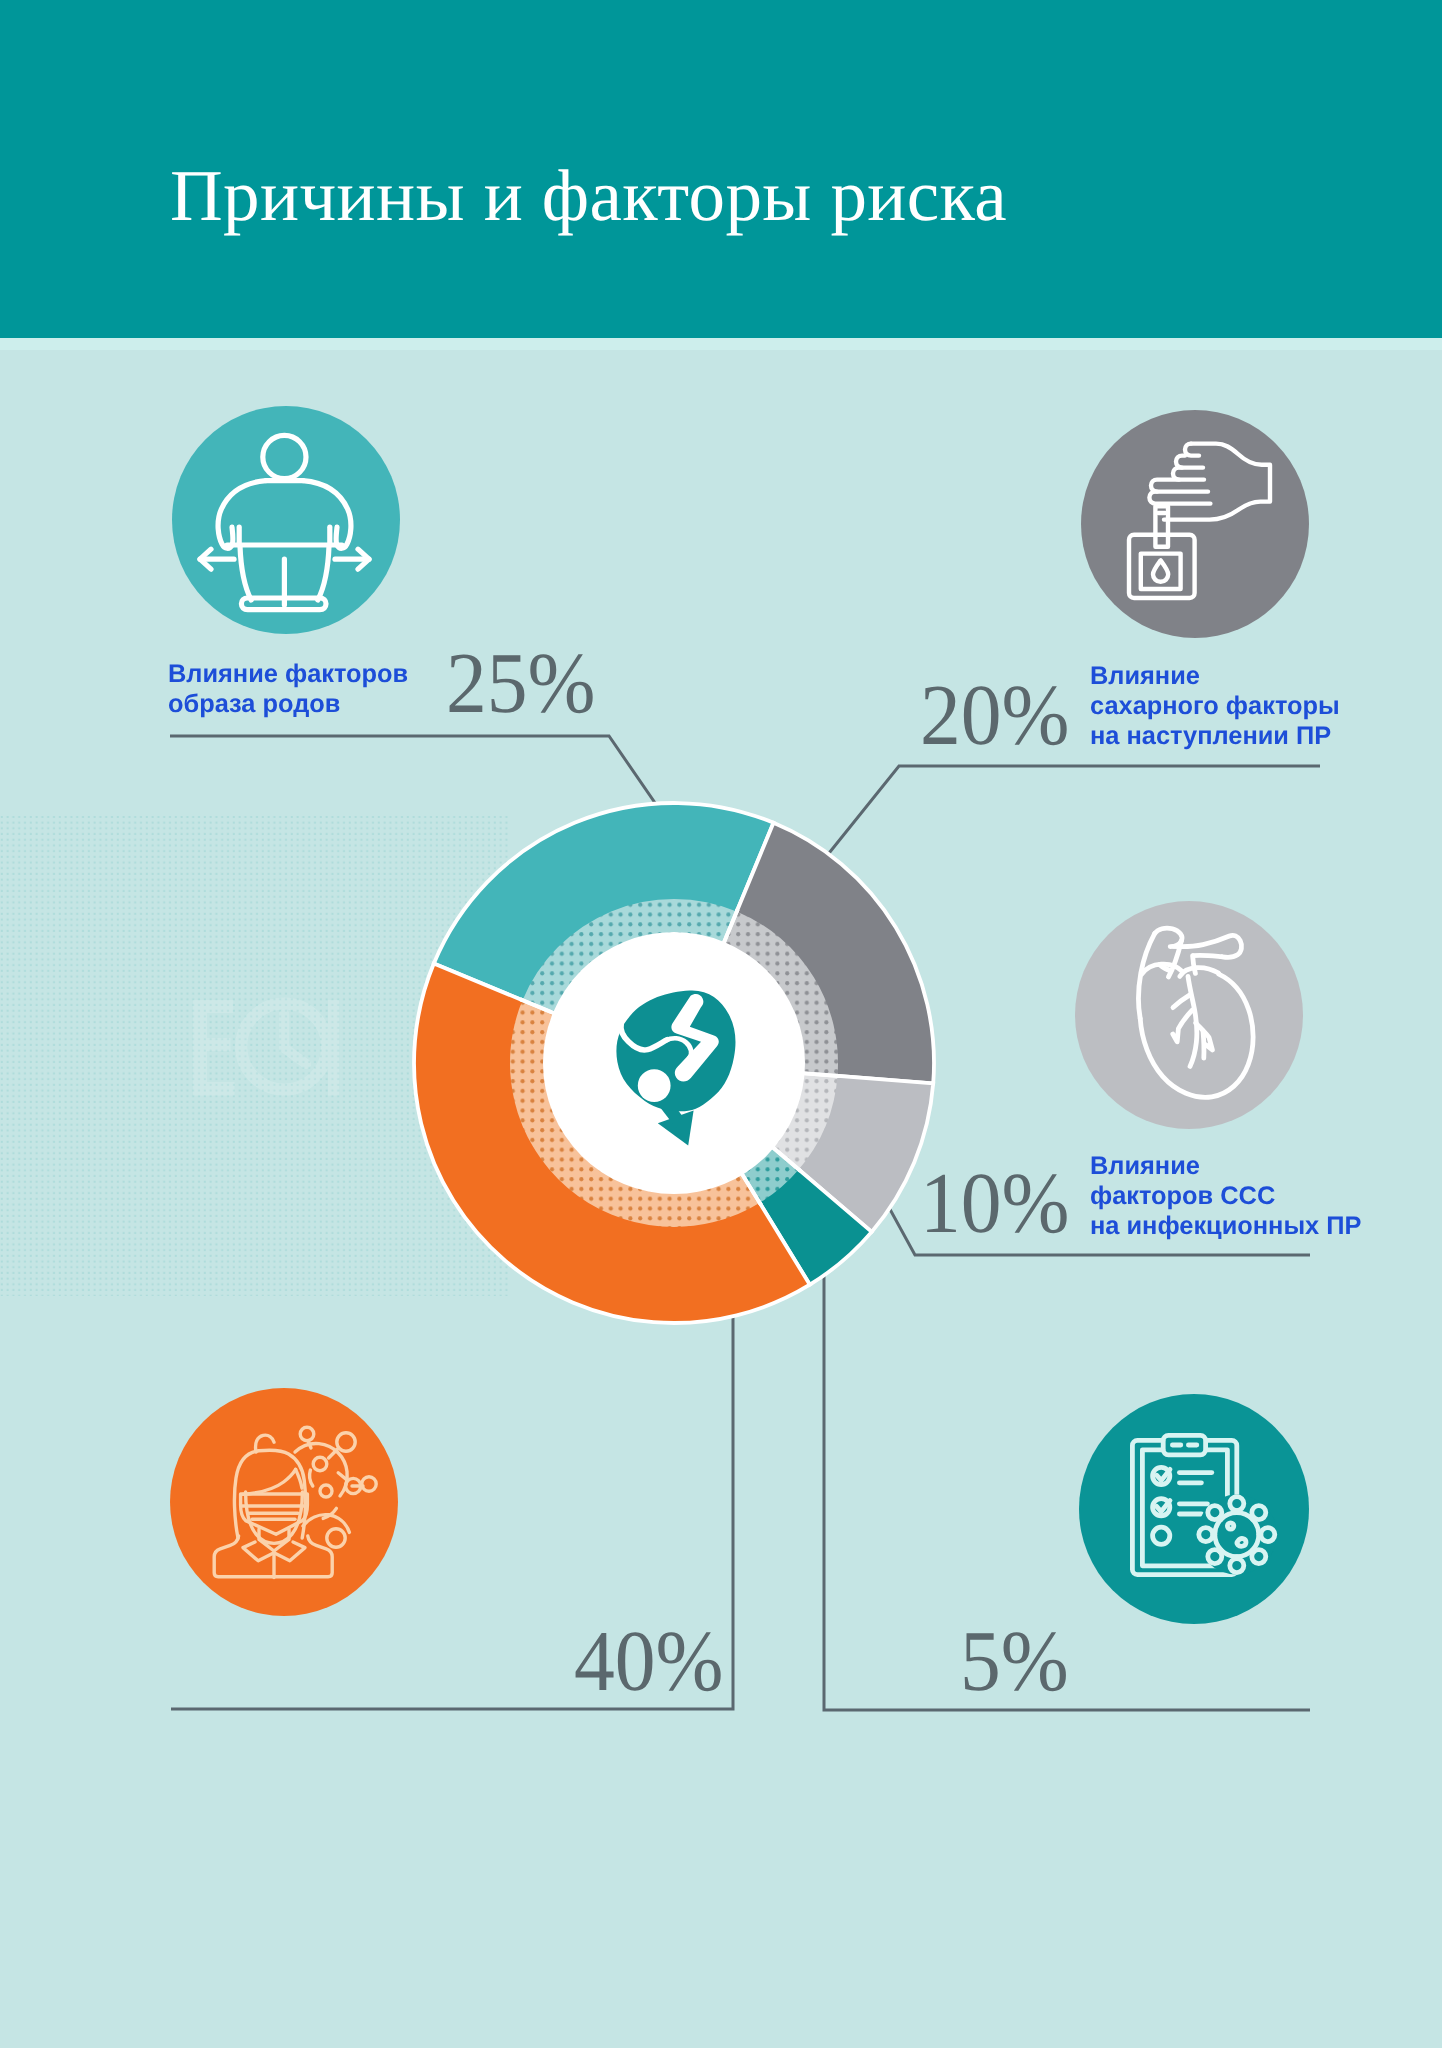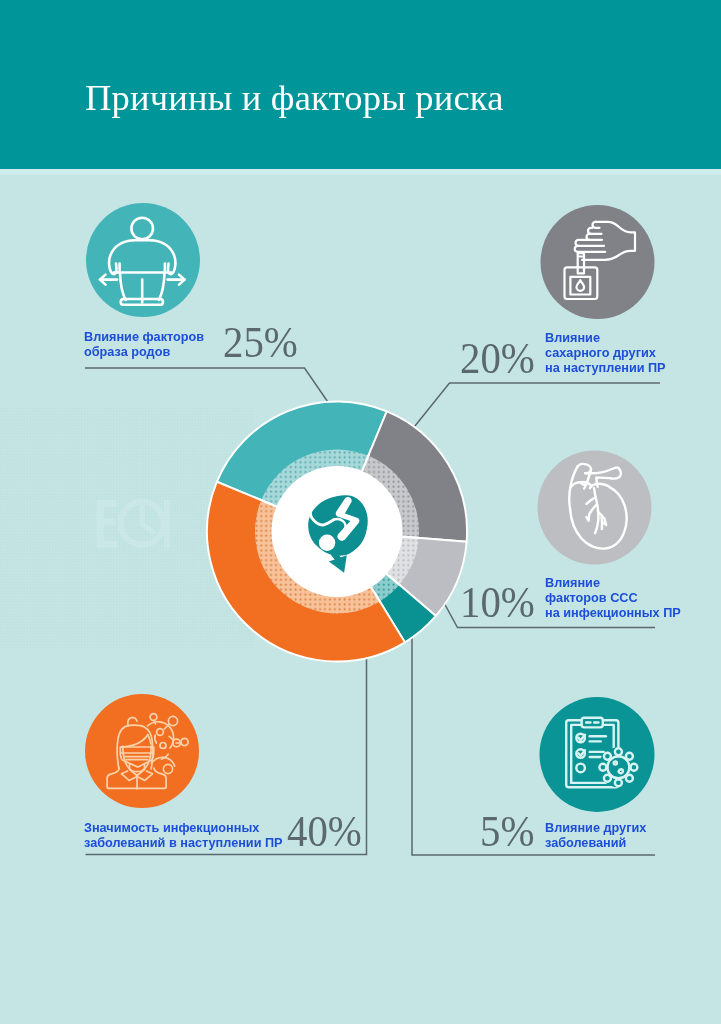--- a/index.html
+++ b/index.html
@@ -207,42 +207,34 @@
   </svg>
 
   <div class="lbl" style="left:84px;top:330px;">
     <div>Влияние факторов</div>
     <div>образа родов</div>
   </div>
   <div class="pct" style="left:223px;top:321px;">25%</div>
 
   <div class="lbl" style="left:545px;top:331px;">
     <div>Влияние</div>
-    <div>сахарного других</div>
+    <div>сахарного факторы</div>
     <div>на наступлении ПР</div>
   </div>
   <div class="pct" style="left:460px;top:337px;">20%</div>
 
   <div class="lbl" style="left:545px;top:576px;">
     <div>Влияние</div>
     <div>факторов ССС</div>
     <div>на инфекционных ПР</div>
   </div>
   <div class="pct" style="left:460px;top:581px;">10%</div>
 
-  <div class="lbl" style="left:84px;top:821px;">
-    <div>Значимость инфекционных</div>
-    <div>заболеваний в наступлении ПР</div>
-  </div>
   <div class="pct" style="left:287px;top:810px;">40%</div>
 
-  <div class="lbl" style="left:545px;top:821px;">
-    <div>Влияние других</div>
-    <div>заболеваний</div>
-  </div>
   <div class="pct" style="left:480px;top:810px;">5%</div>
 
   <svg class="layer" id="chartlayer" viewBox="0 0 721 1024">
     <defs>
       <pattern id="dotA" width="4.9" height="4.9" patternUnits="userSpaceOnUse">
         <rect width="4.9" height="4.9" fill="#a8d9da"></rect>
         <circle cx="1.6" cy="1.6" r="1.05" fill="#55a9ae"></circle>
       </pattern>
       <pattern id="dotB" width="4.9" height="4.9" patternUnits="userSpaceOnUse">
         <rect width="4.9" height="4.9" fill="#c7c9cc"></rect>

